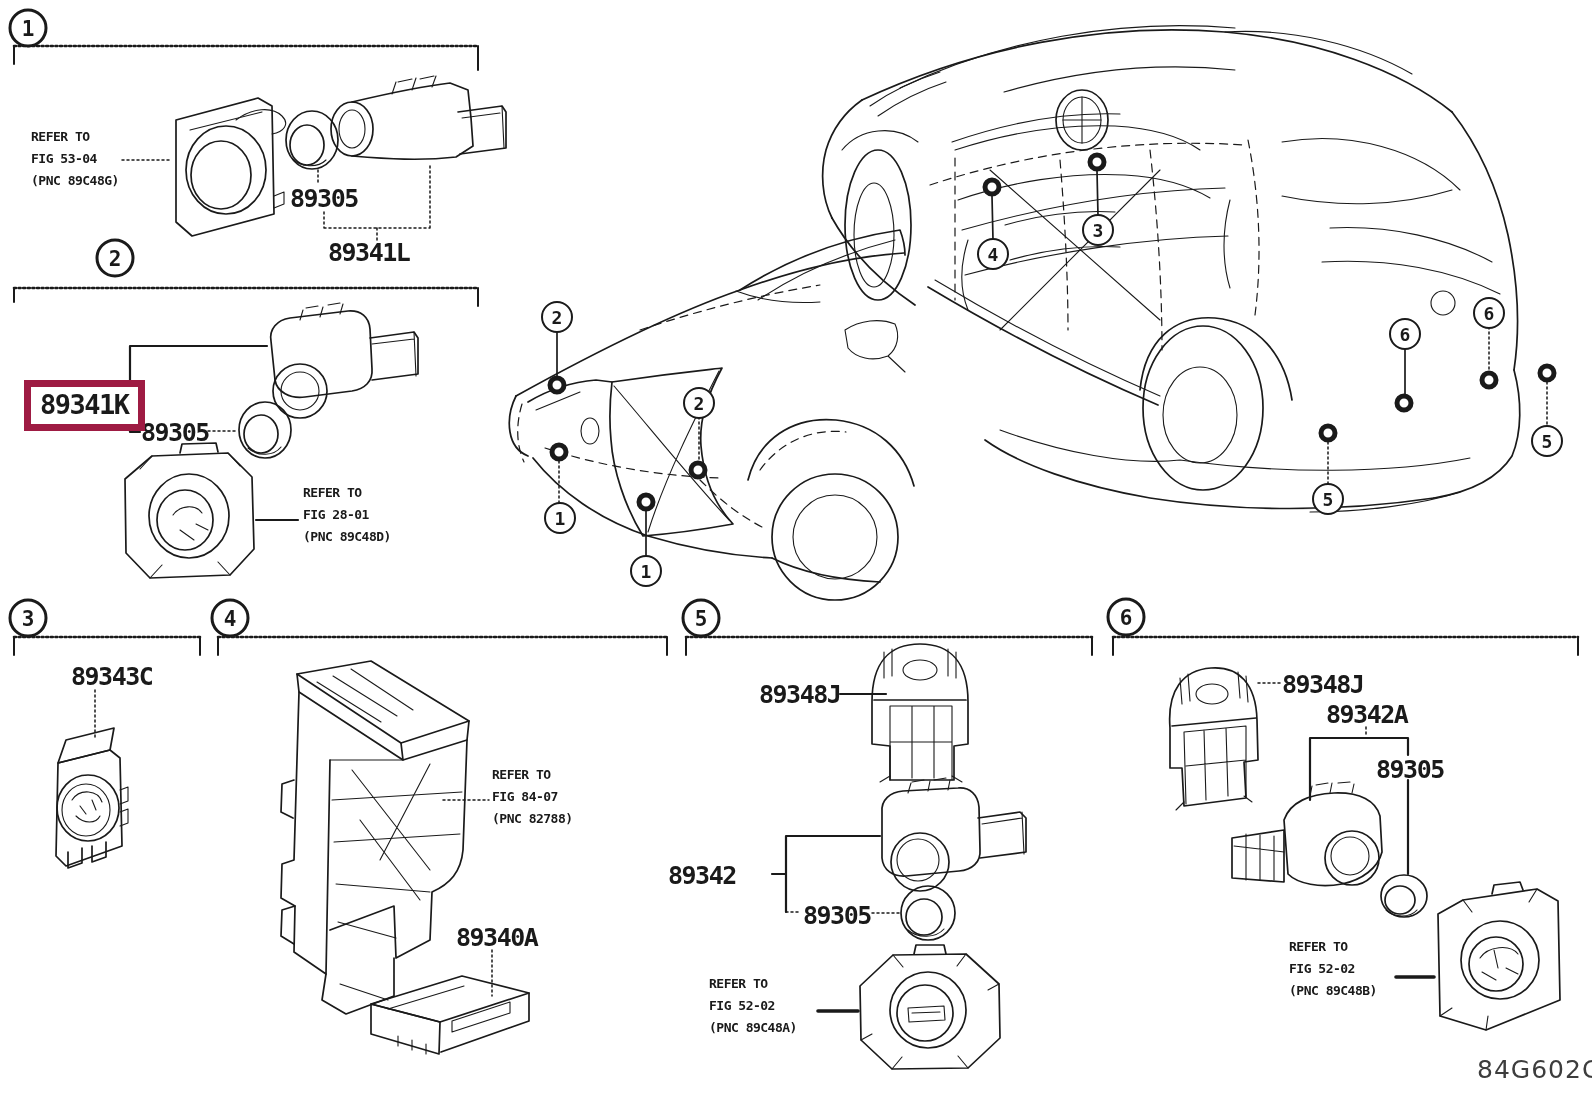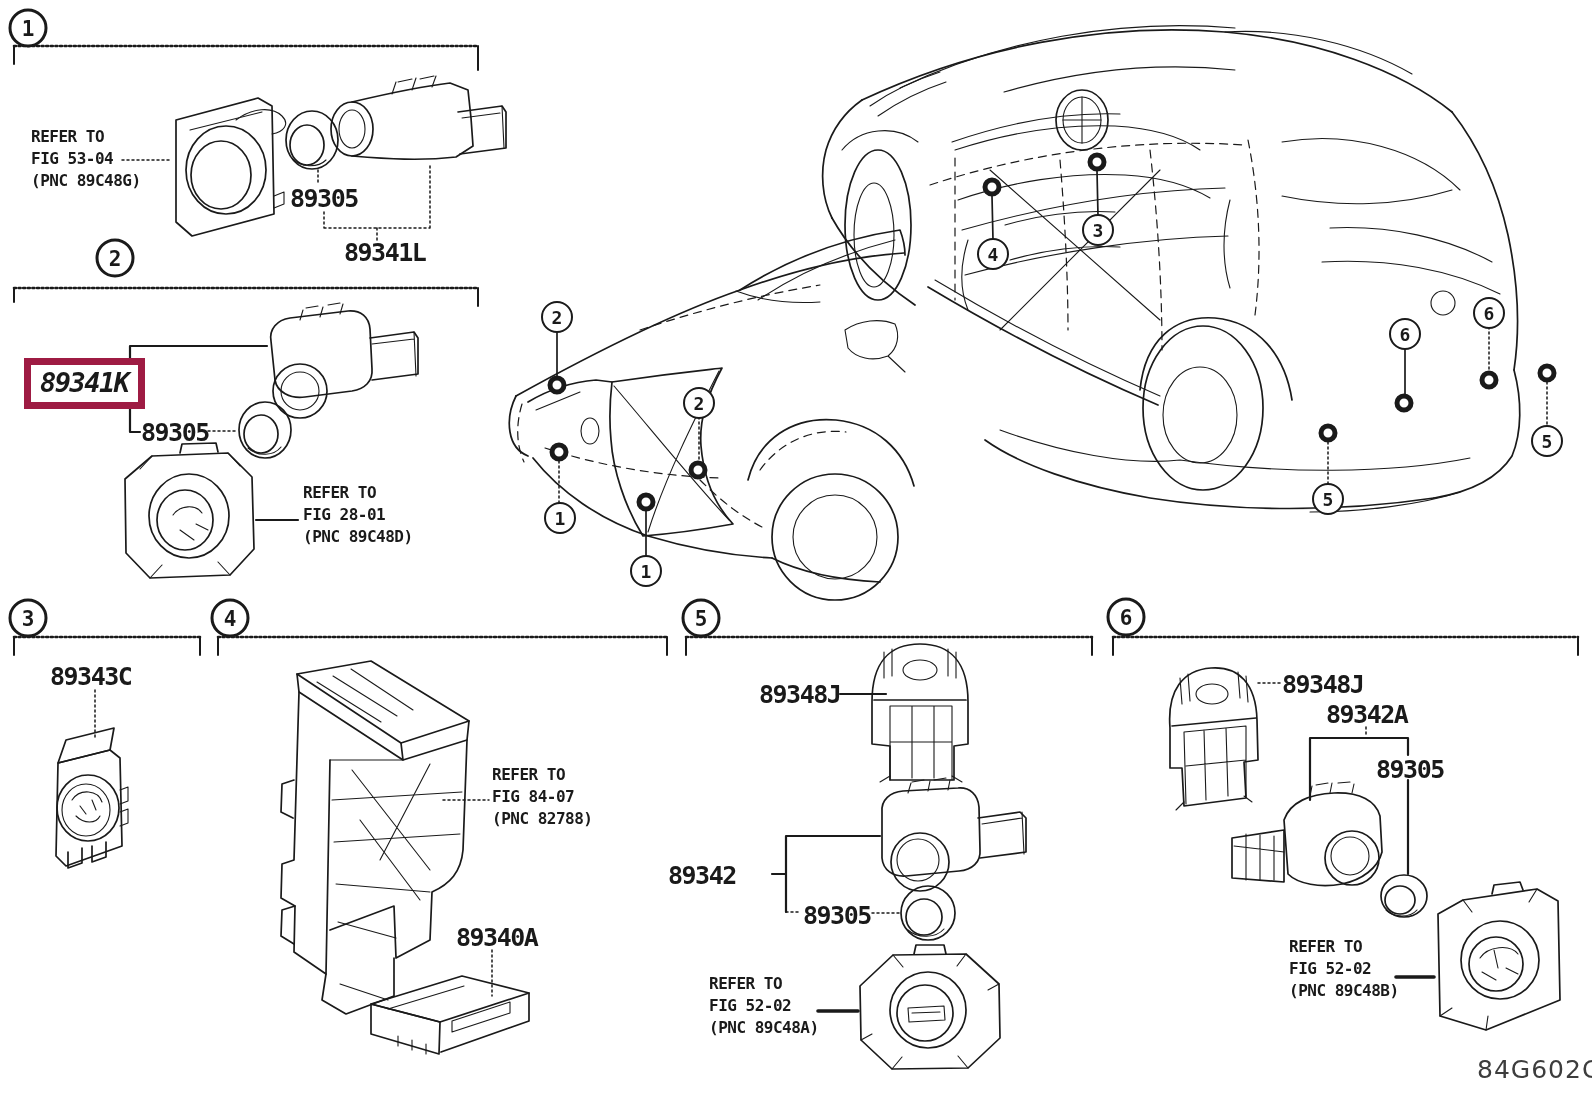--- a/index.html
+++ b/index.html
@@ -10,21 +10,21 @@
          stroke-linecap:round;stroke-linejoin:round;}
   svg.art .thin{stroke-width:1.1;}
   svg.art .dash{stroke-dasharray:8 6;stroke-width:1.2;}
   svg.art .dots{stroke-dasharray:2 3;stroke-width:1.5;}
   svg.art .hatch{stroke-dasharray:2 2.6;stroke-width:2.6;}
   svg.art .tick{stroke-width:2;}
   svg.art .lead{stroke-width:2.2;}
   svg.art .thick{stroke-width:3.6;}
   .lbl{position:absolute;font-weight:bold;white-space:nowrap;color:#1a1a1a;}
   .part{font-size:25px;letter-spacing:-1.5px;}
-  .refer{font-size:16px;line-height:22px;letter-spacing:-0.5px;}
+  .refer{font-size:13px;line-height:22px;letter-spacing:-0.5px;}
   .refer span{display:block;}
   .num-circle{position:absolute;width:33px;height:33px;border:3px solid #1a1a1a;border-radius:50%;
       background:#fff;display:flex;align-items:center;justify-content:center;
       font-size:21px;font-weight:bold;transform:translate(-50%,-50%);}
   .callout-circle{position:absolute;width:28px;height:28px;border:2.5px solid #1a1a1a;border-radius:50%;
       background:#fff;display:flex;align-items:center;justify-content:center;
       font-size:18px;font-weight:bold;transform:translate(-50%,-50%);z-index:3;}
   .loc-dot{position:absolute;width:19px;height:19px;border:5px solid #1a1a1a;border-radius:50%;
       background:#fff;box-sizing:border-box;transform:translate(-50%,-50%);z-index:3;}
   .hl-box{position:absolute;border:7px solid #9E1B43;background:#fff;padding:2px 9px 4px 9px;
@@ -360,33 +360,33 @@
   <div class="callout-circle" style="left:1547px;top:441px;">
       <span>5</span>
     </div>
 
   <div class="lbl refer" style="left:31px;top:126px;">
     <span>REFER TO</span>
     <span>FIG 53-04</span>
     <span>(PNC 89C48G)</span>
   </div>
   <div class="lbl part" style="left:290px;top:184px;">89305</div>
-  <div class="lbl part" style="left:344px;top:238px;">89341L</div>
-
-  <div class="hl-box" style="left: 24px; top: 358px; border-color: rgb(158, 27, 67); font-style: italic;">
+  <div class="lbl part" style="left:328px;top:238px;">89341L</div>
+
+  <div class="hl-box" style="left: 24px; top: 380px; border-color: rgb(158, 27, 67);">
     <span>89341K</span>
   </div>
   <div class="lbl part" style="left:141px;top:418px;">89305</div>
   <div class="lbl refer" style="left:303px;top:482px;">
     <span>REFER TO</span>
     <span>FIG 28-01</span>
     <span>(PNC 89C48D)</span>
   </div>
 
-  <div class="lbl part" style="left:50px;top:662px;">89343C</div>
+  <div class="lbl part" style="left:71px;top:662px;">89343C</div>
 
   <div class="lbl refer" style="left:492px;top:764px;">
     <span>REFER TO</span>
     <span>FIG 84-07</span>
     <span>(PNC 82788)</span>
   </div>
   <div class="lbl part" style="left:456px;top:923px;">89340A</div>
 
   <div class="lbl part" style="left:759px;top:680px;">89348J</div>
   <div class="lbl part" style="left:668px;top:861px;">89342</div>

